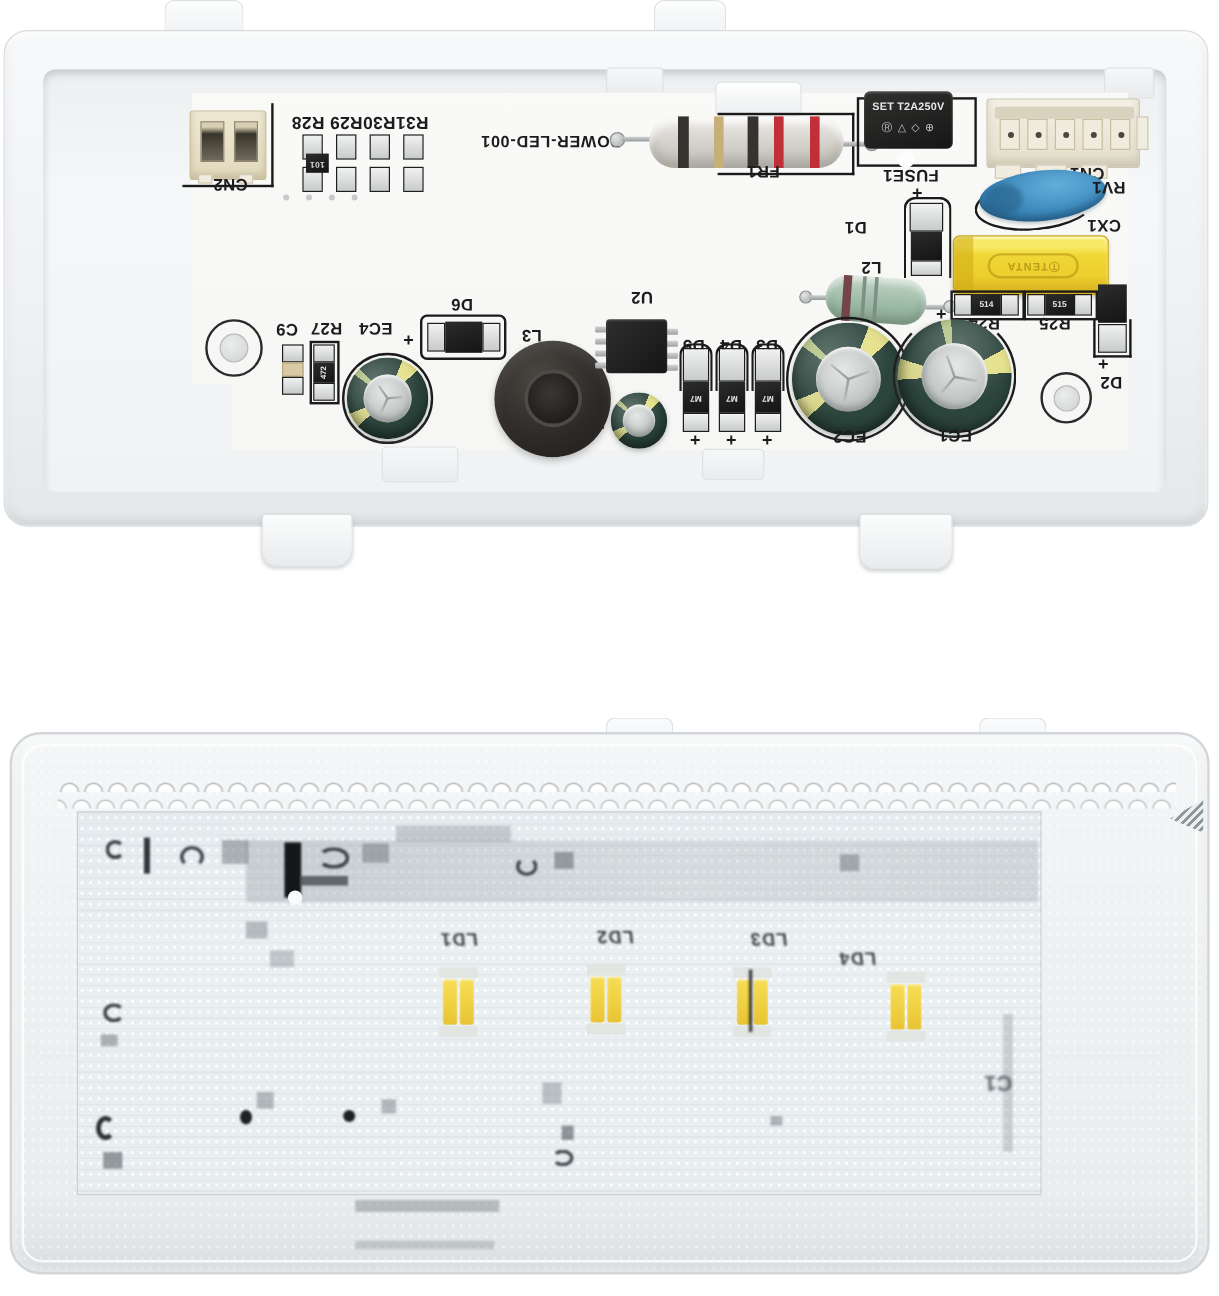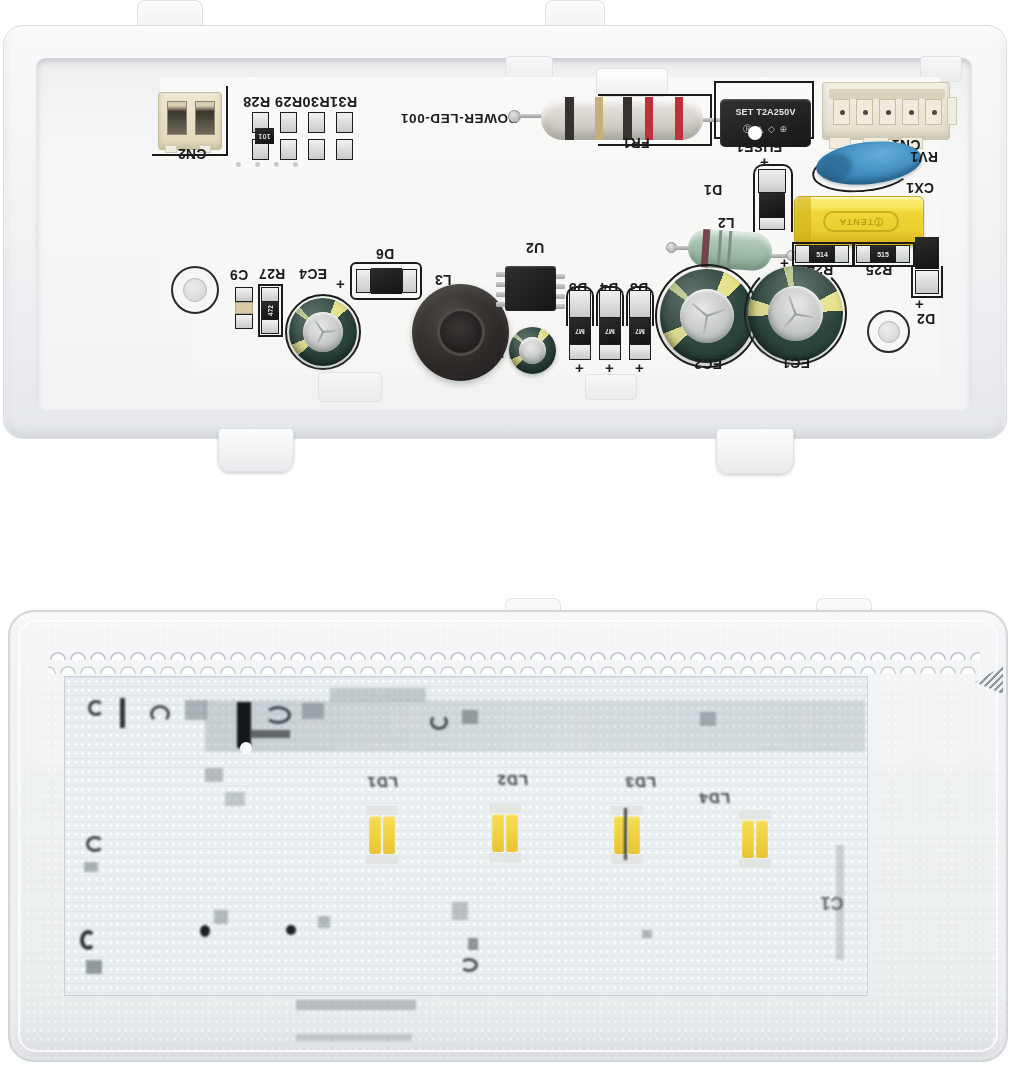--- a/index.html
+++ b/index.html
@@ -49,21 +49,21 @@
   
   .fr1body{left:541px;top:97px;width:162px;height:43px;border-radius:22px;
        background:linear-gradient(180deg,#eceae6,#d4d1cb 55%,#c2bfb9);
        box-shadow:inset 0 6px 6px rgba(255,255,255,.75), inset 0 -7px 9px rgba(110,108,100,.3);}
   .band{top:0;height:100%;}
   .leadline{height:4px;background:linear-gradient(180deg,#cfd2d3,#97999a);border-radius:2px;}
   .leaddot{width:13px;height:13px;border-radius:50%;background:radial-gradient(circle at 35% 30%,#e2e4e5,#a9acad);border:1px solid #8e9192;}
   .standoff{background:linear-gradient(180deg,#ffffff,#eceeef);border:1px solid #e0e3e4;border-radius:5px;}
 
   
-  .fusebody{left:720px;top:99px;width:91px;height:48px;border-radius:5px;
+  .fusebody{left:720px;top:76px;width:74px;height:48px;border-radius:5px;
        background:linear-gradient(160deg,#32312f,#161616);box-shadow:inset 0 1px 2px rgba(255,255,255,.25);padding-left:13px;}
   .fusetxt{left:0;top:8px;width:100%;color:#e6e7e8;font-size:9px;font-weight:700;text-align:center;letter-spacing:.2px;}
   .fusecert{left:0;top:24px;width:100%;color:#c3c5c7;font-size:9px;text-align:center;letter-spacing:1px;}
 
   
   .rv1{left:816px;top:142px;width:106px;height:42px;border-radius:50%;transform:rotate(-6deg);
        background:radial-gradient(ellipse at 62% 32%,#63aeda,#3c89bc 55%,#2b6c98);
        box-shadow:inset 0 -4px 6px rgba(20,60,90,.5), 0 2px 3px rgba(120,130,140,.4);}
   .cx1{left:794px;top:196px;width:130px;height:50px;border-radius:6px;border:1px solid #c7a81c;
        background:linear-gradient(180deg,#f8ea67 0 18%,#f1d736 32%,#ecce2d 70%,#d4ae1e);

